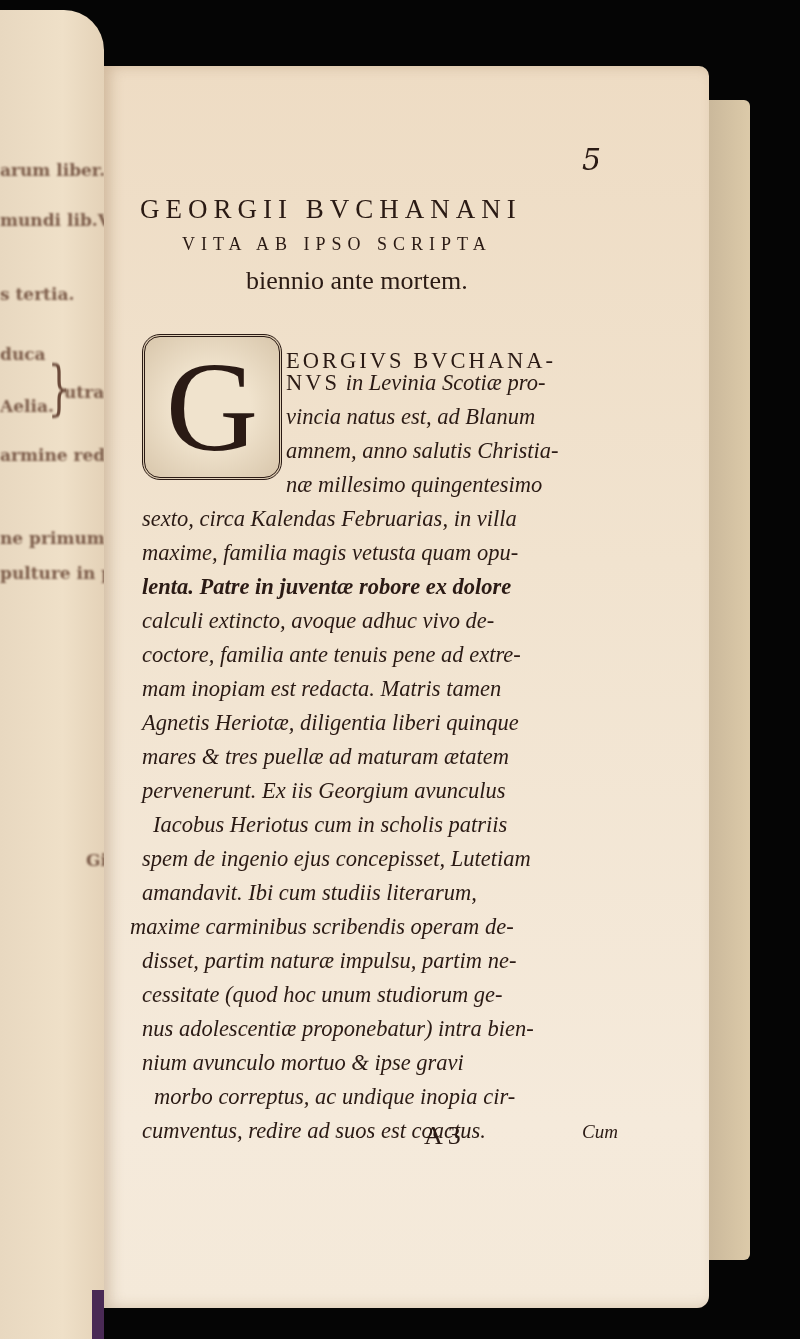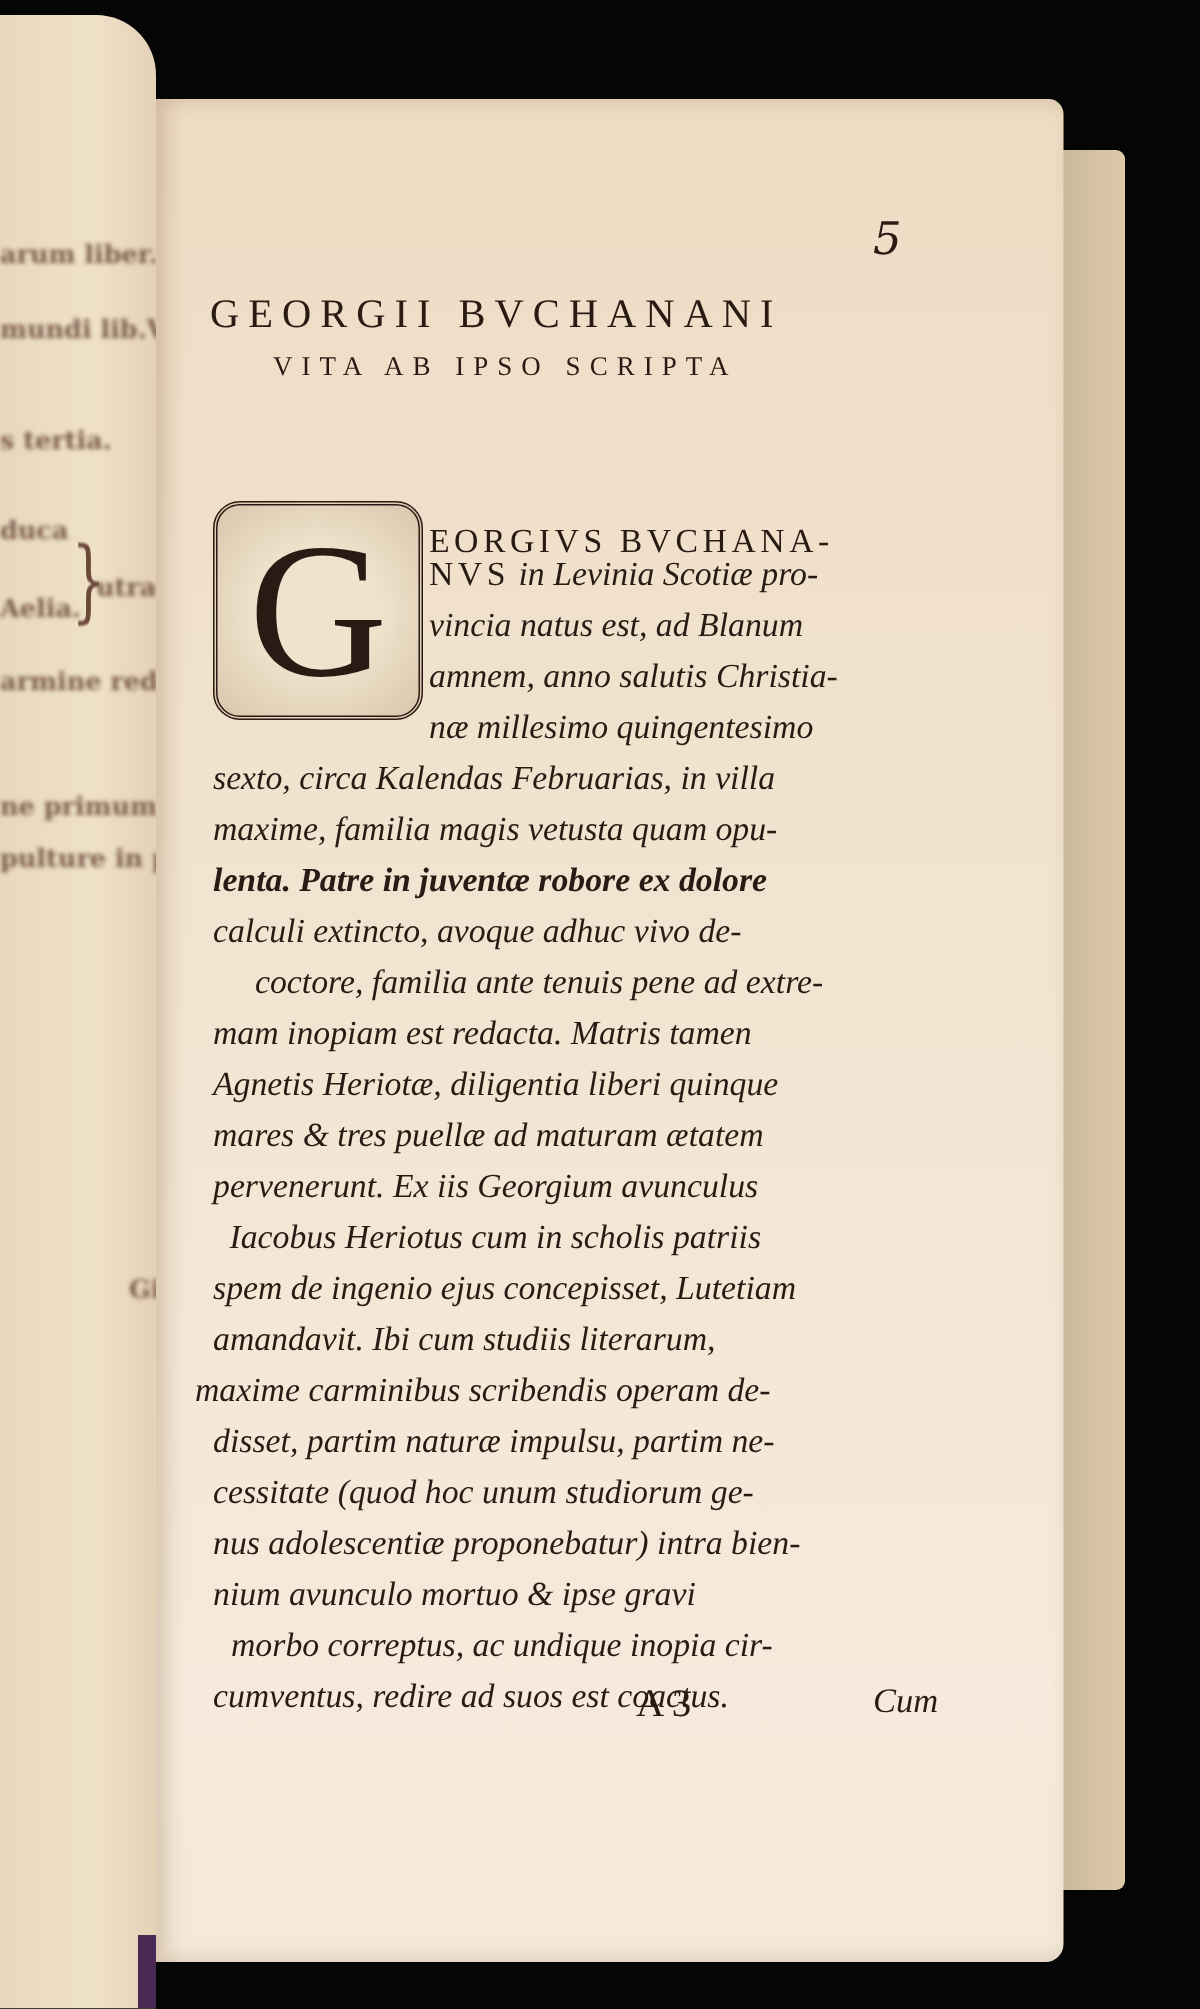--- a/index.html
+++ b/index.html
@@ -12,21 +12,21 @@
     .page { position:absolute; left:104px; top:66px; width:605px; height:1242px; background:linear-gradient(180deg,#eedcc4 0%,#f1e3cf 40%,#f5eadb 85%,#f4e9d9 100%); border-radius:0 10px 12px 0; box-shadow:inset 6px 0 14px rgba(120,80,40,.25); }
     .ink { color:#2a1a14; position:absolute; white-space:nowrap; }
     .page-num { left:478px; top:76px; font-size:30px; font-style:italic; }
     .title1 { left:36px; top:128px; font-size:27px; letter-spacing:6px; font-family:"Liberation Serif", serif; }
     .title2 { left:78px; top:168px; font-size:18px; letter-spacing:6px; font-family:"Liberation Serif", serif; }
     .title3 { left:142px; top:200px; font-size:26px; font-family:"Liberation Serif", serif; }
     .dropcap { position:absolute; left:38px; top:268px; width:134px; height:140px; border:3px double #2a1a14; border-radius:18px; display:flex; align-items:center; justify-content:center; font-size:128px; color:#2a1a14; font-family:"Liberation Serif", serif; background:radial-gradient(circle,#f0e3cd 40%,#d8c6ab 100%); }
     .line { position:absolute; font-size:22.5px; font-style:italic; color:#2a1a14; font-family:"Liberation Serif", serif; white-space:nowrap; }
     .caps { font-style:normal; letter-spacing:3px; }
     .sig { left:320px; top:1055px; font-size:26px; font-family:"Liberation Serif", serif; }
-    .catch { left:478px; top:1055px; font-size:23px; font-style:italic; font-family:"Liberation Serif", serif; }
+    .catch { left:478px; top:1055px; font-size:19px; font-style:italic; font-family:"Liberation Serif", serif; }
   </style>
 </head>
 <body>
 
 <div class="back-page"></div>
 
 <div class="left-page">
   <div class="frag" style="top:150px">arum liber.</div>
   <div class="frag" style="top:200px">mundi lib.V.</div>
   <div class="frag" style="top:274px">s tertia.</div>
@@ -39,34 +39,35 @@
   <div class="left-brace">}</div>
   <div class="frag" style="top:372px; left:64px">utraq</div>
 </div>
 
 <div class="spine-purple"></div>
 
 <div class="page">
   <div class="ink page-num">5</div>
   <div class="ink title1">GEORGII BVCHANANI</div>
   <div class="ink title2">VITA AB IPSO SCRIPTA</div>
+  <div class="ink title3">biennio ante mortem.</div>
 
   <div class="dropcap">G</div>
 
   <div id="lines">
       <div class="line" style="left: 182px; top: 282px;"><span class="caps">EORGIVS BVCHANA-</span><span></span></div>
       <div class="line" style="left: 182px; top: 304px;"><span class="caps">NVS</span><span> in Levinia Scotiæ pro-</span></div>
       <div class="line" style="left: 182px; top: 338px;"><span>vincia natus est, ad Blanum</span></div>
       <div class="line" style="left: 182px; top: 372px;"><span>amnem, anno salutis Christia-</span></div>
       <div class="line" style="left: 182px; top: 406px;"><span>næ millesimo quingentesimo</span></div>
       <div class="line" style="left: 38px; top: 440px;"><span>sexto, circa Kalendas Februarias, in villa</span></div>
       <div class="line" style="left: 38px; top: 474px;"><span>maxime, familia magis vetusta quam opu-</span></div>
       <div class="line" style="left: 38px; top: 508px; font-weight: bold;"><span>lenta. Patre in juventæ robore ex dolore</span></div>
       <div class="line" style="left: 38px; top: 542px;"><span>calculi extincto, avoque adhuc vivo de-</span></div>
-      <div class="line" style="left: 38px; top: 576px; margin-left: 28px;"><span>coctore, familia ante tenuis pene ad extre-</span></div>
+      <div class="line" style="left: 38px; top: 576px;"><span>coctore, familia ante tenuis pene ad extre-</span></div>
       <div class="line" style="left: 38px; top: 610px;"><span>mam inopiam est redacta. Matris tamen</span></div>
       <div class="line" style="left: 38px; top: 644px;"><span>Agnetis Heriotæ, diligentia liberi quinque</span></div>
       <div class="line" style="left: 38px; top: 678px;"><span>mares &amp; tres puellæ ad maturam ætatem</span></div>
       <div class="line" style="left: 38px; top: 712px;"><span>pervenerunt. Ex iis Georgium avunculus</span></div>
       <div class="line" style="left: 49px; top: 746px;"><span>Iacobus Heriotus cum in scholis patriis</span></div>
       <div class="line" style="left: 38px; top: 780px;"><span>spem de ingenio ejus concepisset, Lutetiam</span></div>
       <div class="line" style="left: 38px; top: 814px;"><span>amandavit. Ibi cum studiis literarum,</span></div>
       <div class="line" style="left: 26px; top: 848px;"><span>maxime carminibus scribendis operam de-</span></div>
       <div class="line" style="left: 38px; top: 882px;"><span>disset, partim naturæ impulsu, partim ne-</span></div>
       <div class="line" style="left: 38px; top: 916px;"><span>cessitate (quod hoc unum studiorum ge-</span></div>

